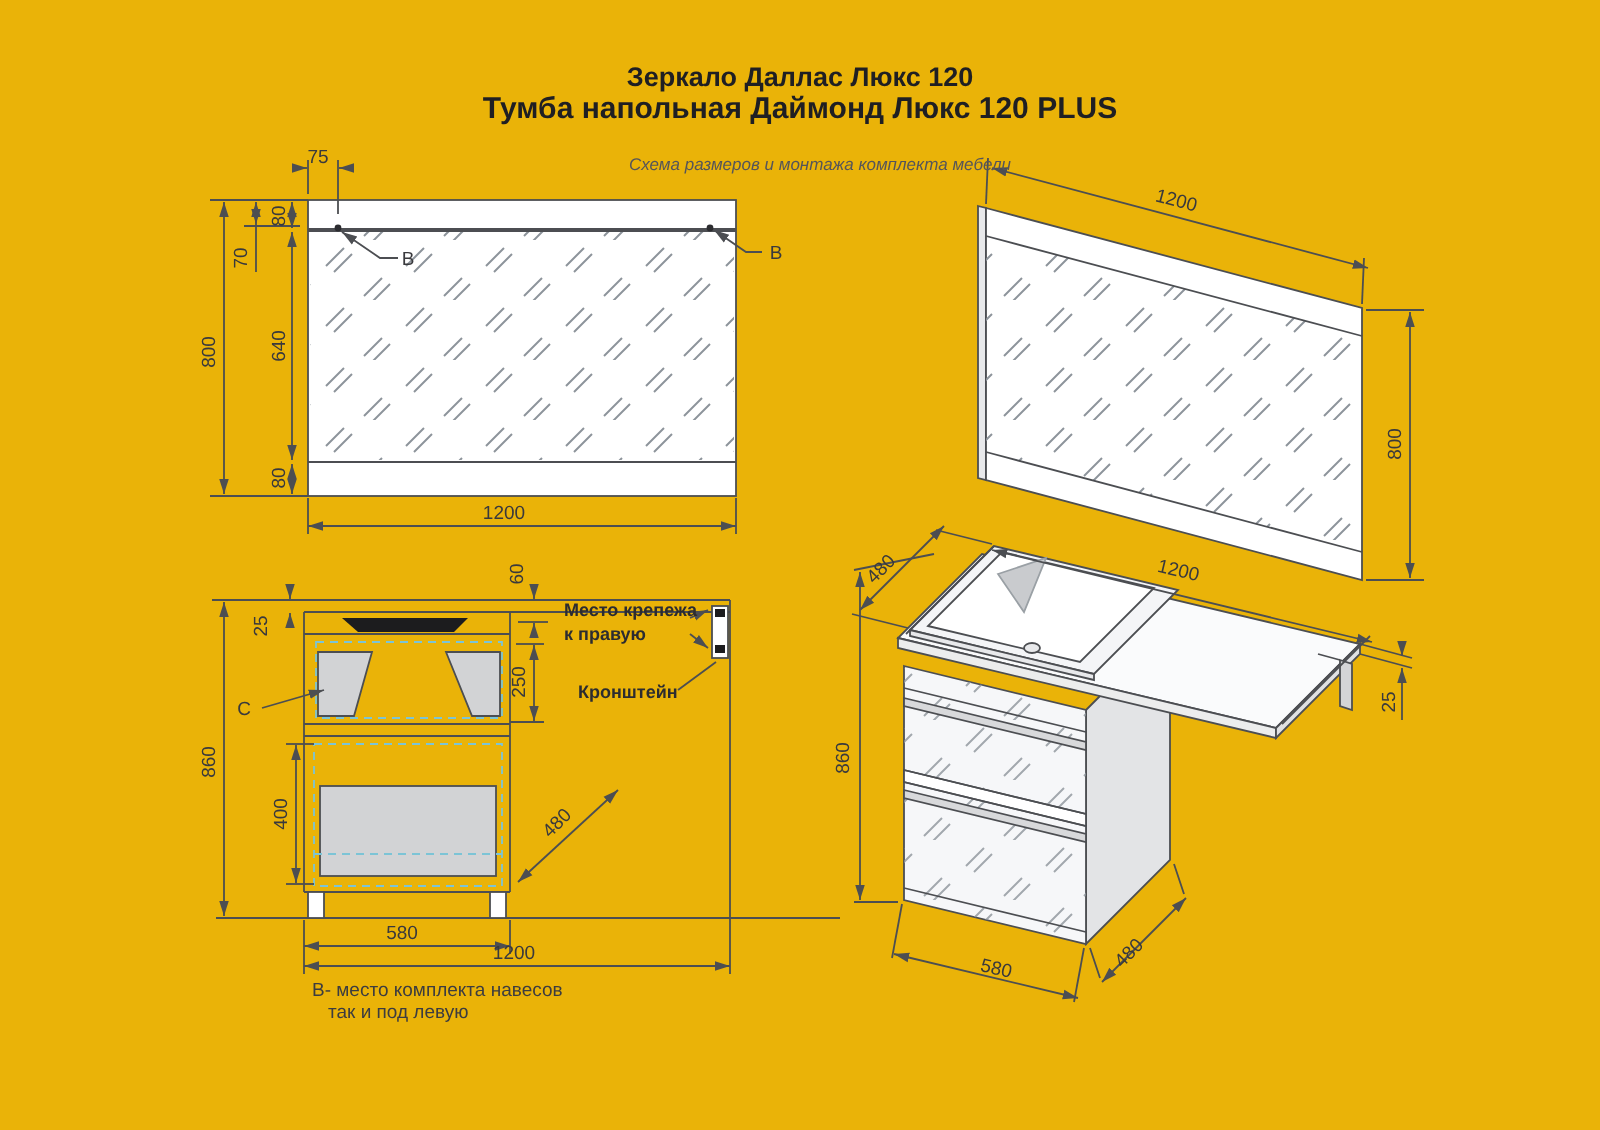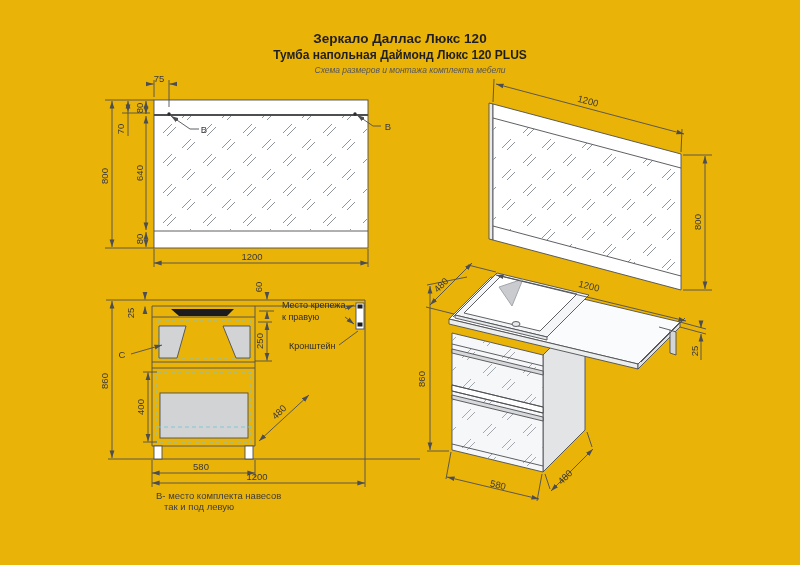--- a/index.html
+++ b/index.html
@@ -1,29 +1,29 @@
 <!DOCTYPE html>
 <html><head>
 <meta charset="utf-8">
 <style>
   html,body{margin:0;padding:0;background:#ffffff;}
   .stage{position:relative;width:800px;height:565px;background:#eab308;overflow:hidden;
          font-family:"Liberation Sans", sans-serif;}
   svg{position:absolute;left:0;top:0;}
   .titles{position:absolute;left:0;top:31px;width:100%;text-align:center;color:#1f1f23;}
   .titles .t1{font-size:13.5px;font-weight:bold;margin:0;line-height:16px;}
-  .titles .t2{font-size:12px;font-weight:bold;margin:0;line-height:16px;}
-  .titles .sub{font-size:8.5px;font-style:italic;color:#55555a;margin-top:2px;padding-left:20px;}
+  .titles .t2{font-size:15px;font-weight:bold;margin:0;line-height:16px;}
+  .titles .sub{font-size:8.5px;font-style:italic;color:#55555a;margin-top:14px;padding-left:20px;}
   .lbl{position:absolute;font-size:9.5px;color:#39393d;white-space:nowrap;line-height:1;
        transform:translate(-50%,-50%);}
   .lbl.v{transform:translate(-50%,-50%) rotate(-90deg);}
   .lbl.d45{transform:translate(-50%,-50%) rotate(-45deg);}
   .lbl.d15{transform:translate(-50%,-50%) rotate(15deg);}
   .lbl.d13{transform:translate(-50%,-50%) rotate(13.5deg);}
-  .callout{position:absolute;font-size:9px;font-weight:normal;color:#2c2c30;white-space:nowrap;line-height:1;}
+  .callout{position:absolute;font-size:9px;font-weight:bold;color:#2c2c30;white-space:nowrap;line-height:1;}
   .notes{position:absolute;left:156px;top:490px;font-size:9.5px;color:#3c3c40;line-height:11px;}
   .notes .indent{padding-left:8px;}
 </style>
 </head>
 <body>
 
 <div class="stage">
 
 <svg width="800" height="565" viewBox="0 0 800 565">
   <defs>

